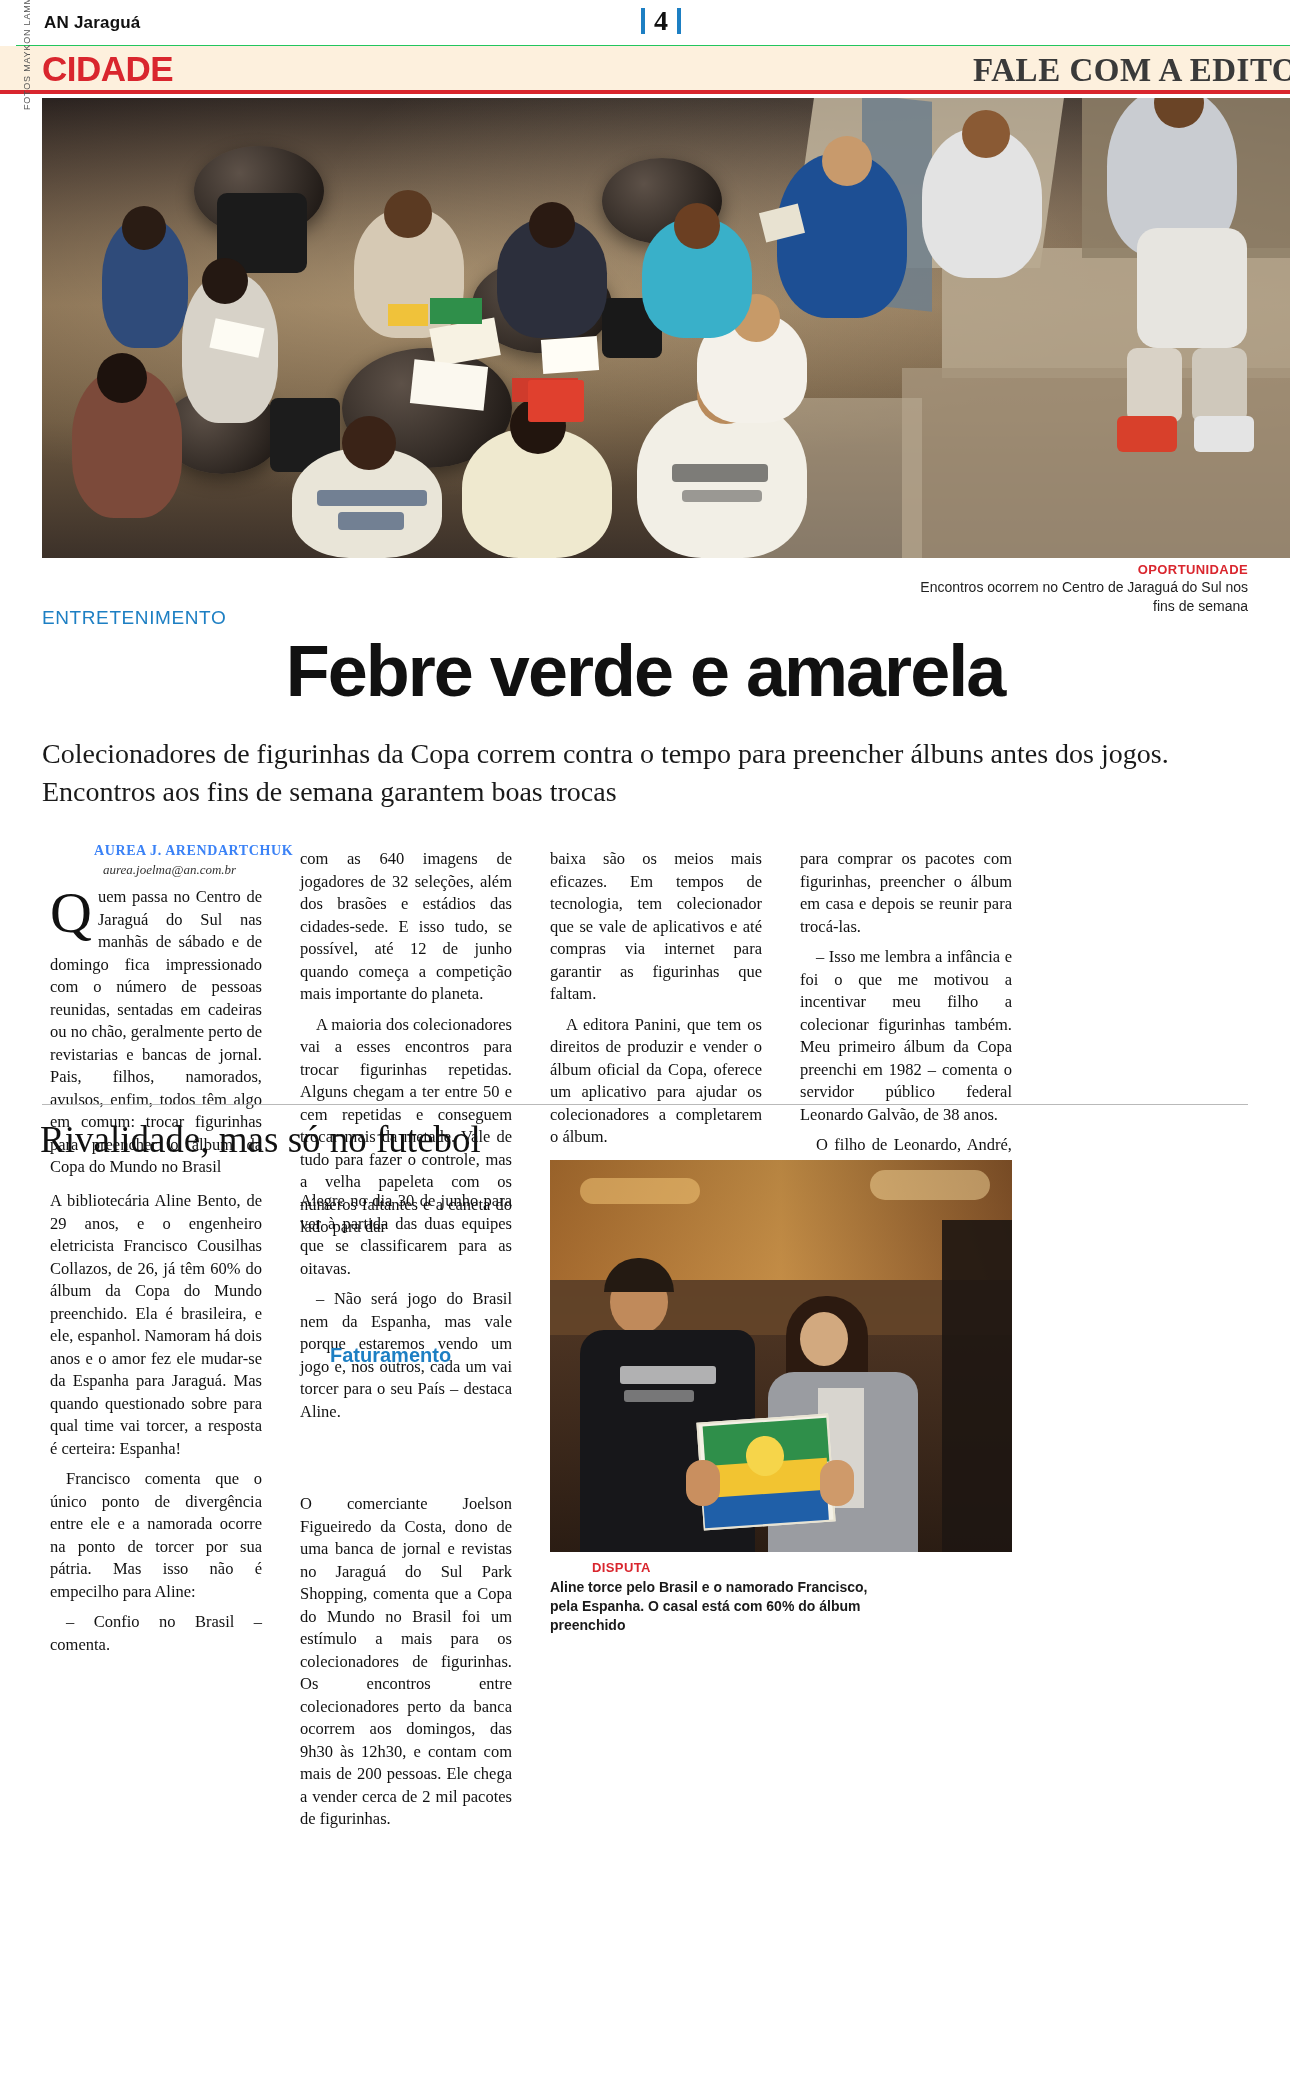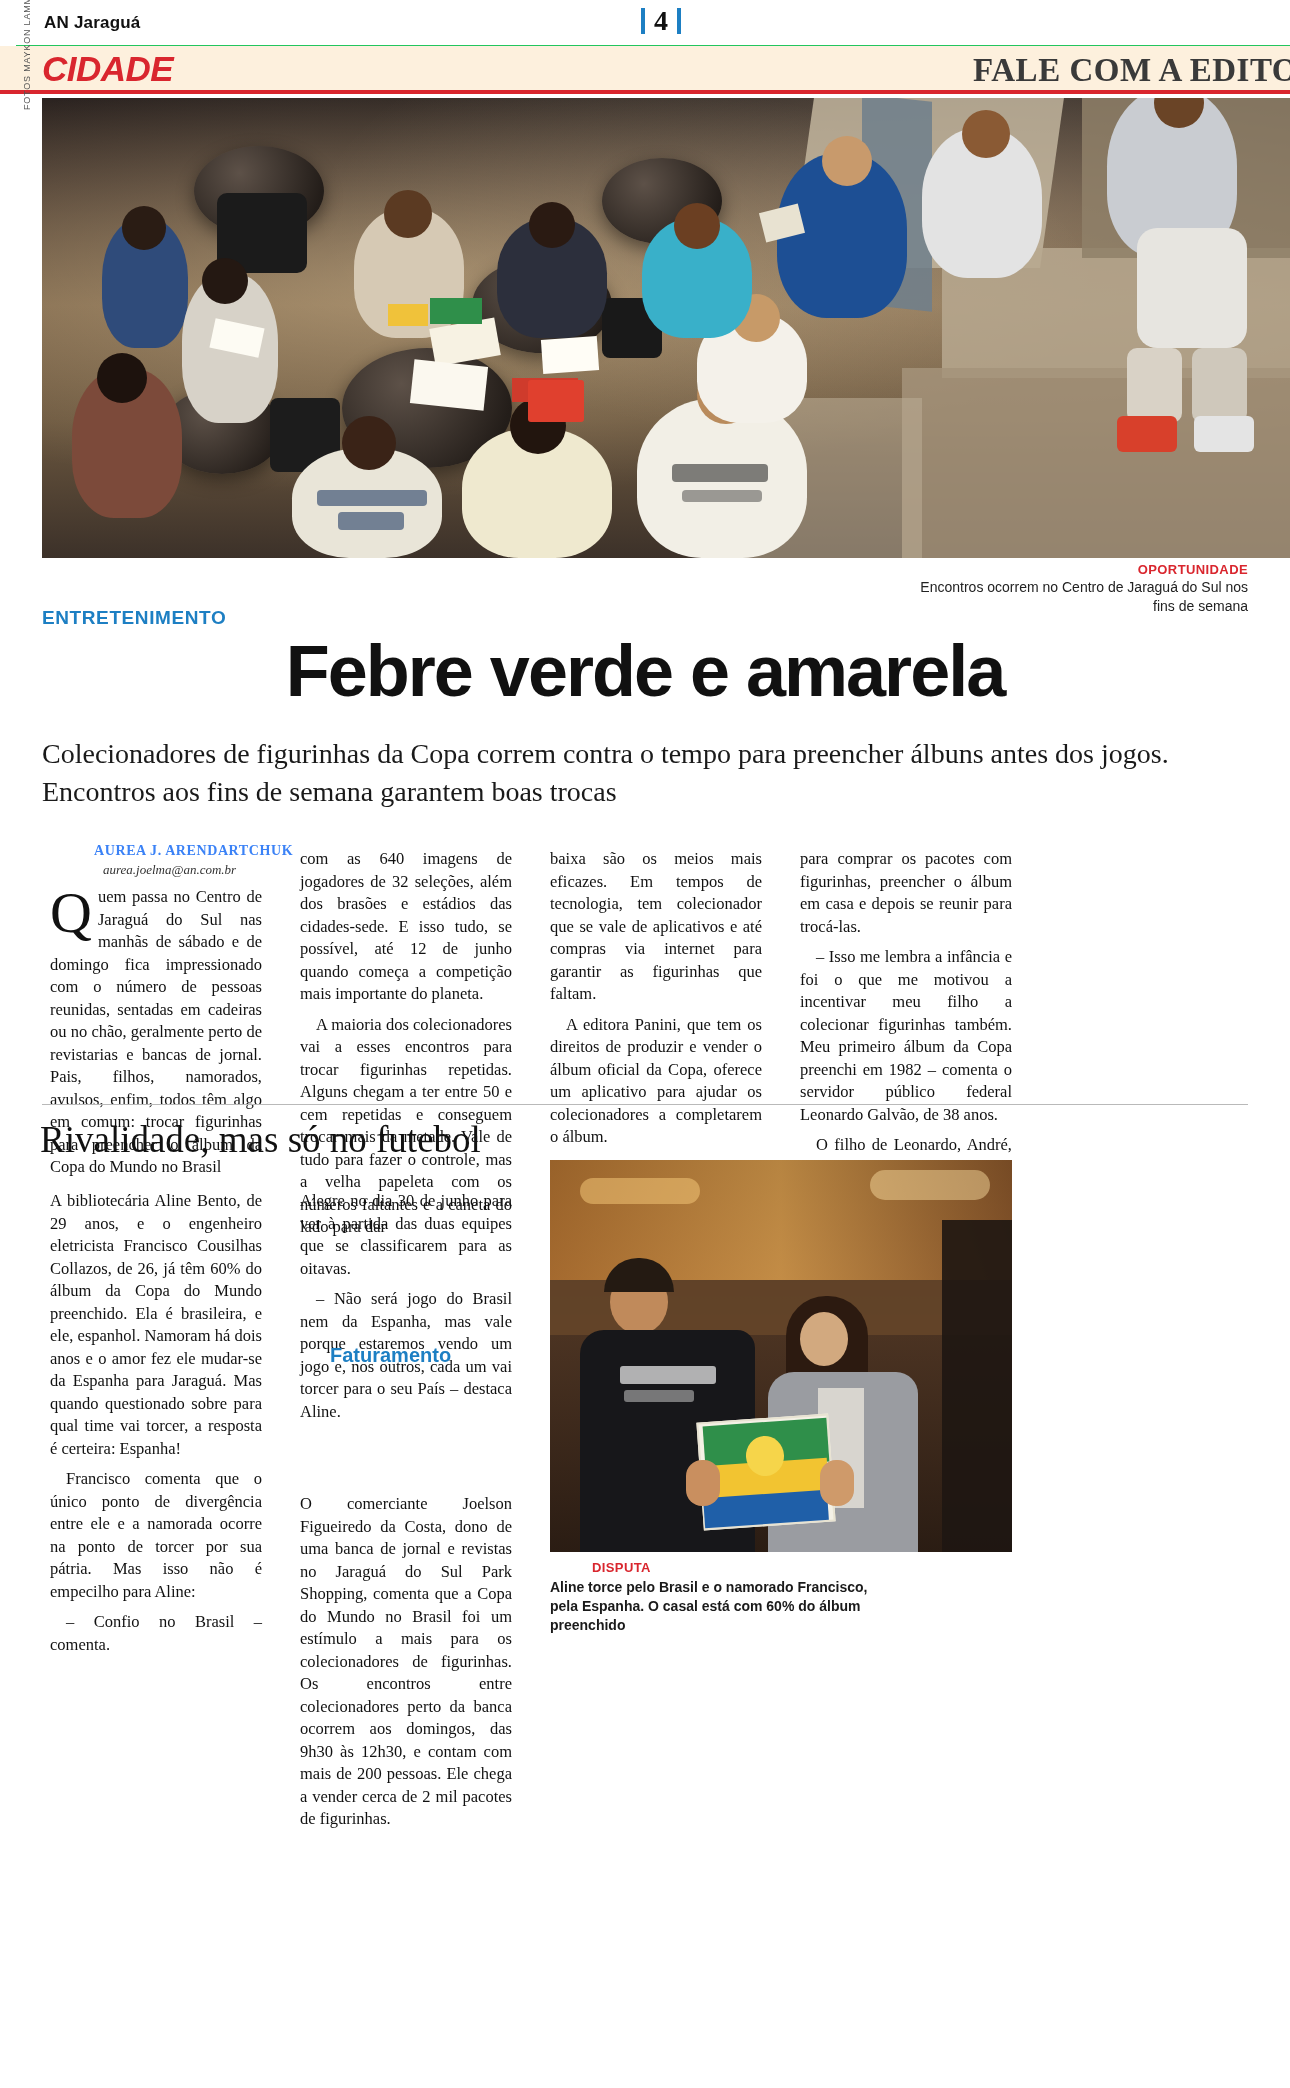--- a/index.html
+++ b/index.html
@@ -42,21 +42,20 @@
   .section-band {
     position: absolute; left: 0; top: 46px; width: 1290px; height: 48px;
     background: #fdf0dd;
     border-bottom: 4px solid #d9262e;
   }
   .section-title {
     position: absolute; left: 42px; top: 49px;
     font-family: "Liberation Sans", sans-serif;
     font-weight: bold; font-size: 35px; color: #d9262e;
     letter-spacing: -0.5px;
-    font-style: italic;
   }
   .fale-editor {
     position: absolute; right: -8px; top: 52px;
     font-family: "Liberation Serif", serif;
     font-weight: bold; font-size: 33px; color: #3a3a3a;
     letter-spacing: 0.5px;
     white-space: nowrap;
   }
 
   
@@ -111,21 +110,21 @@
     position: absolute; right: 42px; top: 578px; width: 330px;
     font-family: "Liberation Sans", sans-serif;
     font-size: 14px; line-height: 19px; color: #222;
     text-align: right;
   }
 
   
   .kicker {
     position: absolute; left: 42px; top: 607px;
     font-family: "Liberation Sans", sans-serif;
-    font-weight: bold; font-size: 19px; color: #1d7fc3;
+    font-weight: normal; font-size: 19px; color: #1d7fc3;
     letter-spacing: 0.6px;
   }
   .headline {
     position: absolute; left: 40px; top: 632px; width: 1210px;
     font-family: "Liberation Sans", sans-serif;
     font-weight: bold; font-size: 72px; line-height: 78px; color: #111;
     letter-spacing: -2px;
     text-align: center;
   }
   .standfirst {

